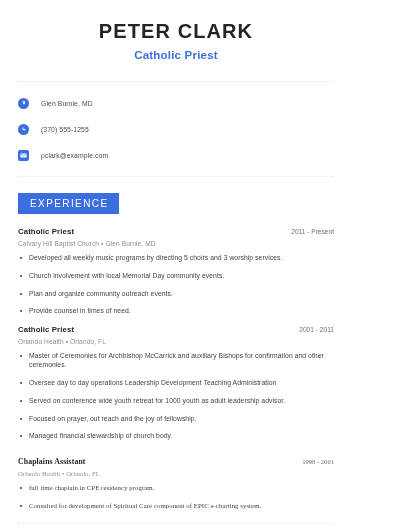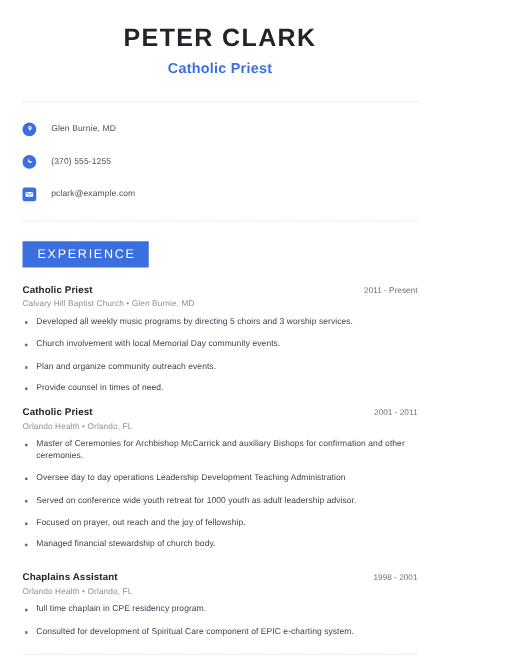--- a/index.html
+++ b/index.html
@@ -207,21 +207,21 @@
       <div class="entry-sub">Orlando Health  •  Orlando, FL</div>
       <ul class="bullets">
         <li>Master of Ceremonies for Archbishop McCarrick and auxiliary Bishops for confirmation and other ceremonies.</li>
         <li>Oversee day to day operations Leadership Development Teaching Administration</li>
         <li>Served on conference wide youth retreat for 1000 youth as adult leadership advisor.</li>
         <li>Focused on prayer, out reach and the joy of fellowship.</li>
         <li>Managed financial stewardship of church body.</li>
       </ul>
     </div>
 
-    <div class="entry" style="margin-top:16px;">
+    <div class="entry" style="margin-top:16px;font-family:Liberation Serif, serif;">
       <div class="entry-head">
         <span class="entry-title">Chaplains Assistant</span>
         <span class="entry-dates">1998 - 2001</span>
       </div>
       <div class="entry-sub">Orlando Health  •  Orlando, FL</div>
       <ul class="bullets">
         <li>full time chaplain in CPE residency program.</li>
         <li>Consulted for development of Spiritual Care component of EPIC e-charting system.</li>
       </ul>
     </div>

